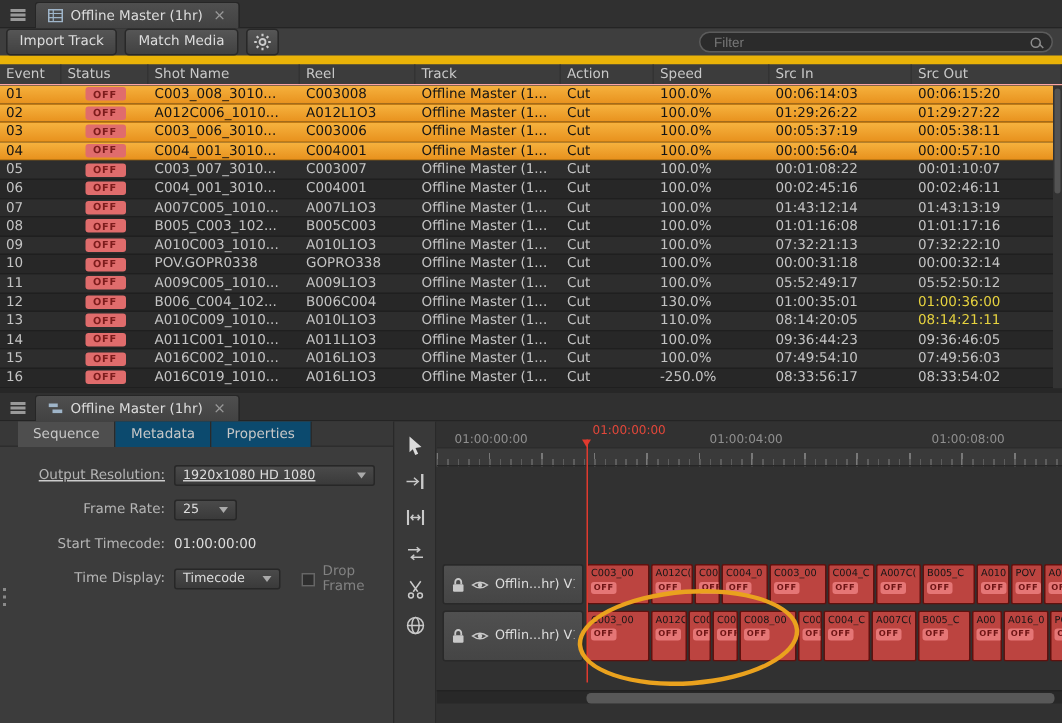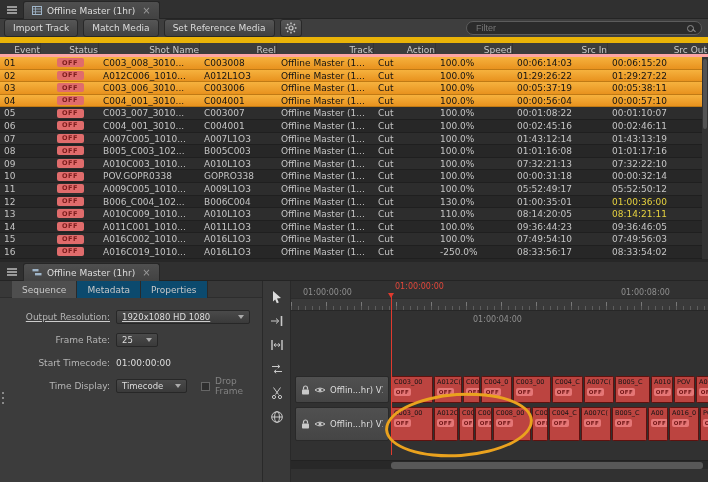--- a/index.html
+++ b/index.html
@@ -25,21 +25,21 @@
   .filter{margin-left:auto;margin-right:6px;width:236px;height:14px;border:1px solid #5c5c5c;border-radius:8px;
           background:#2b2b2b;display:flex;align-items:center;padding:0 7px;gap:13px;}
   .filter input{flex:1;background:transparent;border:none;outline:none;color:#bbb;font-size:9px;min-width:0;}
   .filter input::placeholder{color:#777;}
   .mag{width:7px;height:7px;border:1.3px solid #8d8d8d;border-radius:50%;position:relative;flex:0 0 auto;}
   .mag::after{content:"";position:absolute;width:4px;height:1.3px;background:#8d8d8d;transform:rotate(45deg);right:-3px;bottom:-1px;}
 
   
   .grid9{display:grid;grid-template-columns:41px 58px 101px 77px 97px 62px 77px 95px 1fr;}
   #thead{position:absolute;left:0;top:43px;width:708px;height:14px;background:#3c3c3c;
-         border-bottom:3px solid #fca5a5;color:#c9c9c9;font-size:9px;line-height:14px;text-align:right;}
+         border-bottom:1px solid #fca5a5;color:#c9c9c9;font-size:9px;line-height:14px;}
   #thead .hc{padding-left:4px;border-right:1px solid #333;white-space:nowrap;overflow:hidden;}
   #tbody{position:absolute;left:0;top:57px;width:708px;height:202px;background:#262626;overflow:hidden;}
   .trow{height:12.6px;line-height:12.6px;font-size:9px;color:#c4c4c4;border-bottom:1px solid #1f1f1f;background:#2d2d2d;}
   .trow:nth-child(even){background:#272727;}
   .trow.sel{background:linear-gradient(#f6b23e,#e8921e);color:#141414;border-bottom:1px solid #c07a14;}
   .tc{padding-left:4px;white-space:nowrap;overflow:hidden;}
   .c-status{display:flex;align-items:center;justify-content:center;padding-left:0;}
   .badge{width:27px;height:9px;background:#e06c6c;border-radius:2px;color:#7d1c1c;font-size:6.5px;font-weight:bold;
          display:flex;align-items:center;justify-content:center;letter-spacing:.5px;}
   .yellow{color:#e6d23f !important;}
@@ -65,21 +65,21 @@
   .splitdots{position:absolute;left:2px;top:392px;width:2px;height:2px;background:#8a8a8a;box-shadow:0 5px 0 #8a8a8a,0 10px 0 #8a8a8a;}
 
   
   #tools{position:absolute;left:263px;top:281px;width:28px;height:201px;background:#393939;border-right:1px solid #292929;
          display:flex;flex-direction:column;align-items:center;gap:9px;padding-top:8px;}
   .tool{width:18px;height:15px;display:flex;align-items:center;justify-content:center;}
 
   
   #timeline{position:absolute;left:291px;top:281px;width:417px;height:201px;background:#313131;overflow:hidden;}
   .rl{position:absolute;top:7px;font-size:8px;color:#8f8f8f;white-space:nowrap;}
-  .rl0{left:12px;} .rl1{left:182px;margin-top:27px;} .rl2{left:330px;}
+  .rl0{left:12px;} .rl1{left:182px;} .rl2{left:330px;}
   .ph-label{position:absolute;top:1px;left:104px;font-size:8px;color:#e2473a;white-space:nowrap;}
   .ruler{position:absolute;left:0;top:17px;width:417px;height:13px;background:#3a3a3a;
          border-top:1px solid #2c2c2c;border-bottom:1px solid #272727;
          background-image:repeating-linear-gradient(to right,#5d5d5d 0 1px,transparent 1px 7px),
                           repeating-linear-gradient(to right,#787878 0 1px,transparent 1px 35px);
          background-size:100% 5px,100% 9px;background-position:0 7px,0 3px;background-repeat:no-repeat;}
   .playhead{position:absolute;left:100px;top:12px;width:1px;height:162px;background:#e03a2e;z-index:6;}
   .playhead::before{content:"";position:absolute;left:-3px;top:0;border-left:3.5px solid transparent;
                     border-right:3.5px solid transparent;border-top:5px solid #e03a2e;}
   .track{position:absolute;left:4px;right:0;}
@@ -113,21 +113,20 @@
           </svg>
       </span>
       <span>Offline Master (1hr)</span>
       <span class="close">×</span>
     </div>
   </div>
 
   <div id="toolbar">
     <div class="tbtn">Import Track</div>
     <div class="tbtn">Match Media</div>
-    <div class="tbtn">Set Reference Media</div>
     <div class="tbtn ibtn">
       <span>
         <svg width="12" height="12" viewBox="0 0 12 12">
             <circle cx="6" cy="6" r="2" fill="none" stroke="#ccc" stroke-width="1.2"></circle>
             <g stroke="#ccc" stroke-width="1.4">
               <path d="M6 0.5 V2.2 M6 9.8 V11.5 M0.5 6 H2.2 M9.8 6 H11.5 M2.1 2.1 L3.3 3.3 M8.7 8.7 L9.9 9.9 M9.9 2.1 L8.7 3.3 M3.3 8.7 L2.1 9.9"></path>
             </g>
           </svg>
       </span>
     </div>

